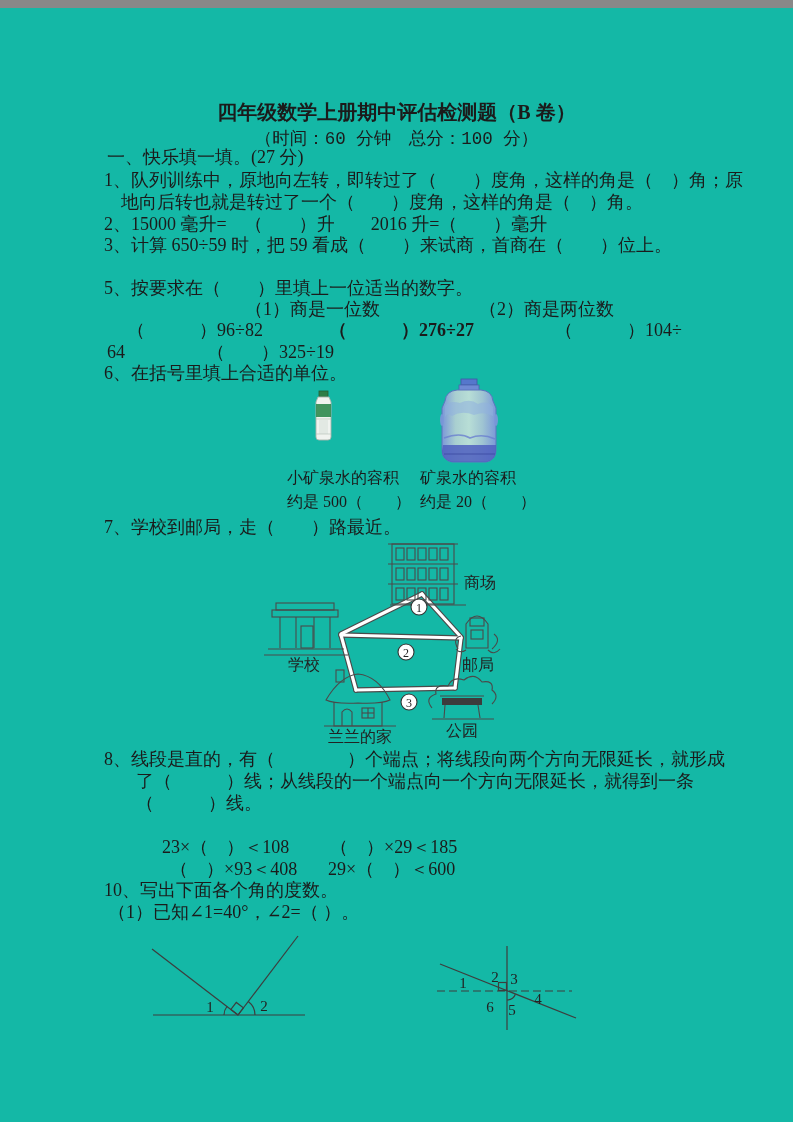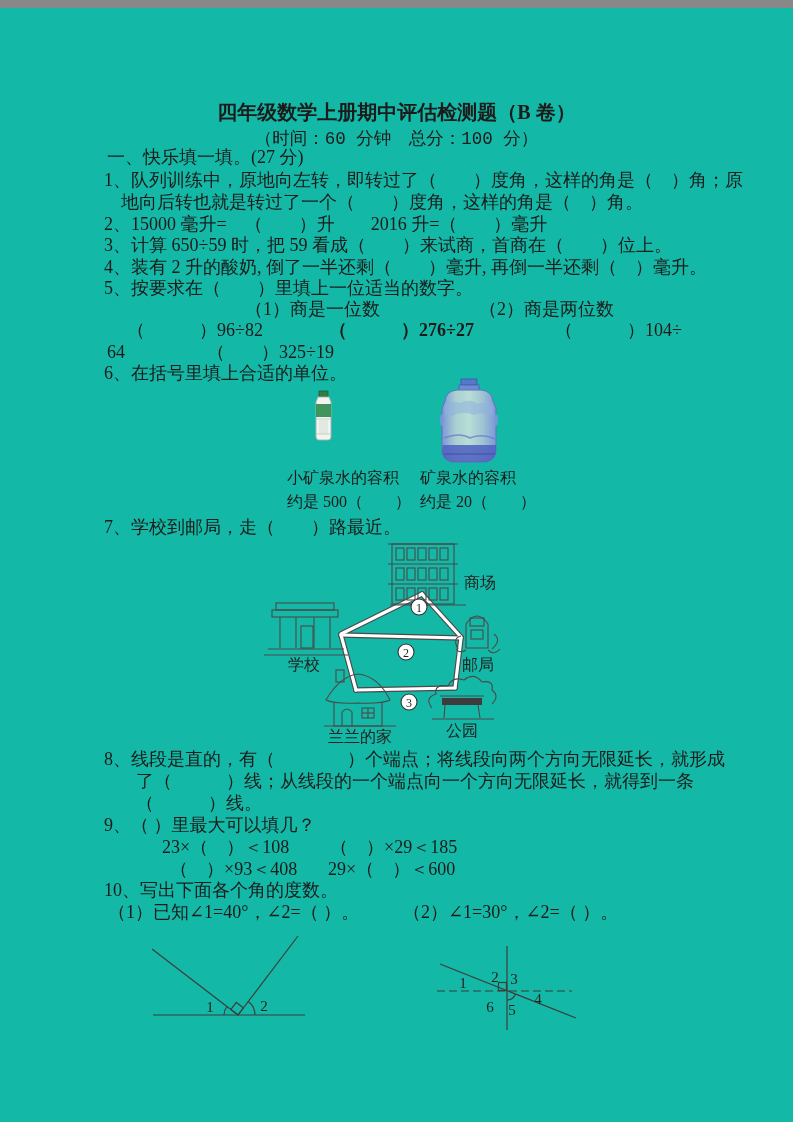--- a/index.html
+++ b/index.html
@@ -22,21 +22,20 @@
 <div class="page">
 
   <div class="line title" style="top:95px;left:0;">四年级数学上册期中评估检测题（B 卷）</div>
   <div class="line subtitle" style="top:122px;left:0;">（时间：60 分钟　总分：100 分）</div>
 
   <div class="line" style="top:140px;left:107px;">一、快乐填一填。(27 分)</div>
   <div class="line" style="top:163px;left:104px;">1、队列训练中，原地向左转，即转过了（　　）度角，这样的角是（　）角；原</div>
   <div class="line" style="top:185px;left:121px;">地向后转也就是转过了一个（　　）度角，这样的角是（　）角。</div>
   <div class="line" style="top:207px;left:104px;">2、15000 毫升=　（　　）升　　2016 升=（　　）毫升</div>
   <div class="line" style="top:228px;left:104px;">3、计算 650÷59 时，把 59 看成（　　）来试商，首商在（　　）位上。</div>
-  <div class="line" style="top:250px;left:104px;">4、装有 2 升的酸奶, 倒了一半还剩（　　）毫升, 再倒一半还剩（　）毫升。</div>
   <div class="line" style="top:271px;left:104px;">5、按要求在（　　）里填上一位适当的数字。</div>
   <div class="line" style="top:292px;left:245px;">（1）商是一位数</div>
   <div class="line" style="top:292px;left:479px;">（2）商是两位数</div>
   <div class="line" style="top:313px;left:127px;">（　　　）96÷82</div>
   <div class="line" style="top:313px;left:329px;font-weight:bold;">（　　　）276÷27</div>
   <div class="line" style="top:313px;left:555px;">（　　　）104÷</div>
   <div class="line" style="top:335px;left:107px;">64</div>
   <div class="line" style="top:335px;left:207px;">（　　）325÷19</div>
   <div class="line" style="top:356px;left:104px;">6、在括号里填上合适的单位。</div>
 
@@ -177,28 +176,26 @@
     <text x="464" y="580" font-size="16">商场</text>
     <text x="288" y="662" font-size="16">学校</text>
     <text x="462" y="662" font-size="16">邮局</text>
     <text x="328" y="734" font-size="16">兰兰的家</text>
     <text x="446" y="728" font-size="16">公园</text>
   </svg>
 
   <div class="line" style="top:742px;left:104px;">8、线段是直的，有（　　　　）个端点；将线段向两个方向无限延长，就形成</div>
   <div class="line" style="top:764px;left:136px;">了（　　　）线；从线段的一个端点向一个方向无限延长，就得到一条</div>
   <div class="line" style="top:786px;left:136px;">（　　　）线。</div>
-  <div class="line" style="top:808px;left:104px;">9、（ ）里最大可以填几？</div>
   <div class="line" style="top:830px;left:162px;">23×（　）＜108</div>
   <div class="line" style="top:830px;left:330px;">（　）×29＜185</div>
   <div class="line" style="top:852px;left:170px;">（　）×93＜408</div>
   <div class="line" style="top:852px;left:328px;">29×（　）＜600</div>
   <div class="line" style="top:873px;left:104px;">10、写出下面各个角的度数。</div>
   <div class="line" style="top:895px;left:108px;">（1）已知∠1=40°，∠2=（ ）。</div>
-  <div class="line" style="top:895px;left:403px;">（2）∠1=30°，∠2=（ ）。</div>
 
   <svg style="left:130px;top:918px;" width="195" height="100" viewBox="130 918 195 100">
     <g stroke="#3d3d3d" stroke-width="1.2" fill="none">
       <line x1="153" y1="1007" x2="305" y2="1007"></line>
       <line x1="238" y1="1007" x2="152" y2="941"></line>
       <line x1="238" y1="1007" x2="298" y2="928"></line>
       <polygon points="238,1007 230.9,1001.5 236.3,994.4 243.4,999.8"></polygon>
       <path d="M224 1007 A14 14 0 0 1 226.9 998.5"></path>
       <path d="M248.3 993.5 A17 17 0 0 1 255 1007"></path>
     </g>

